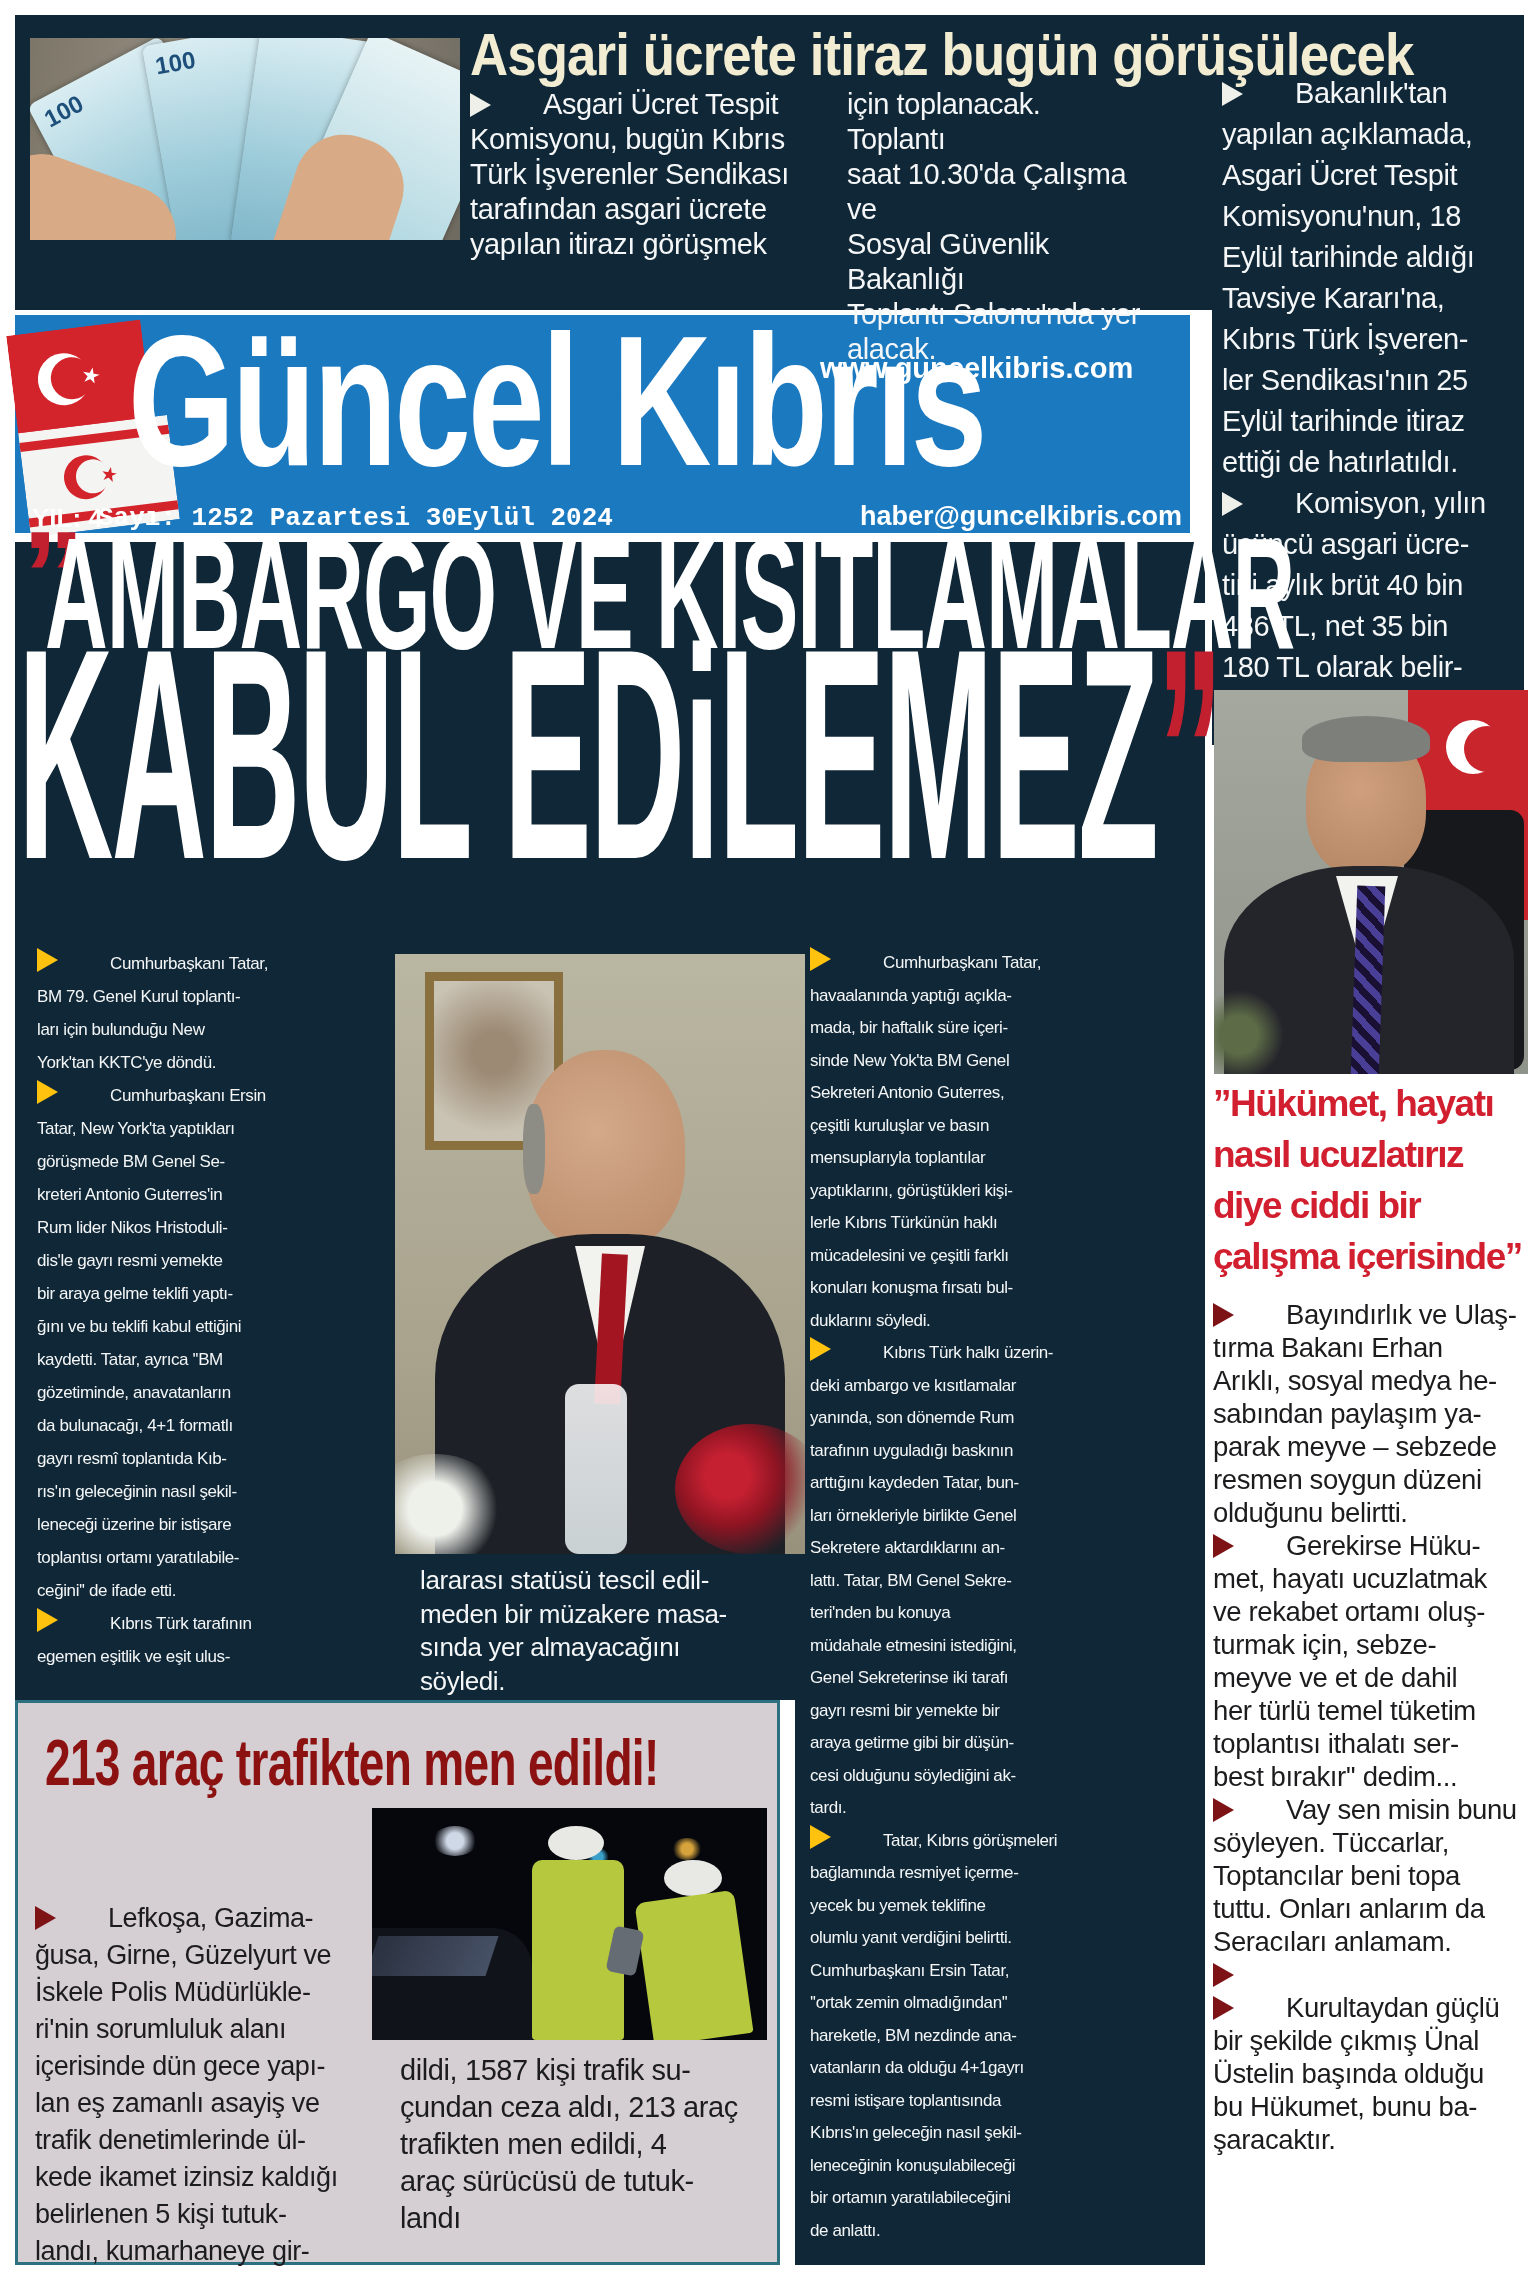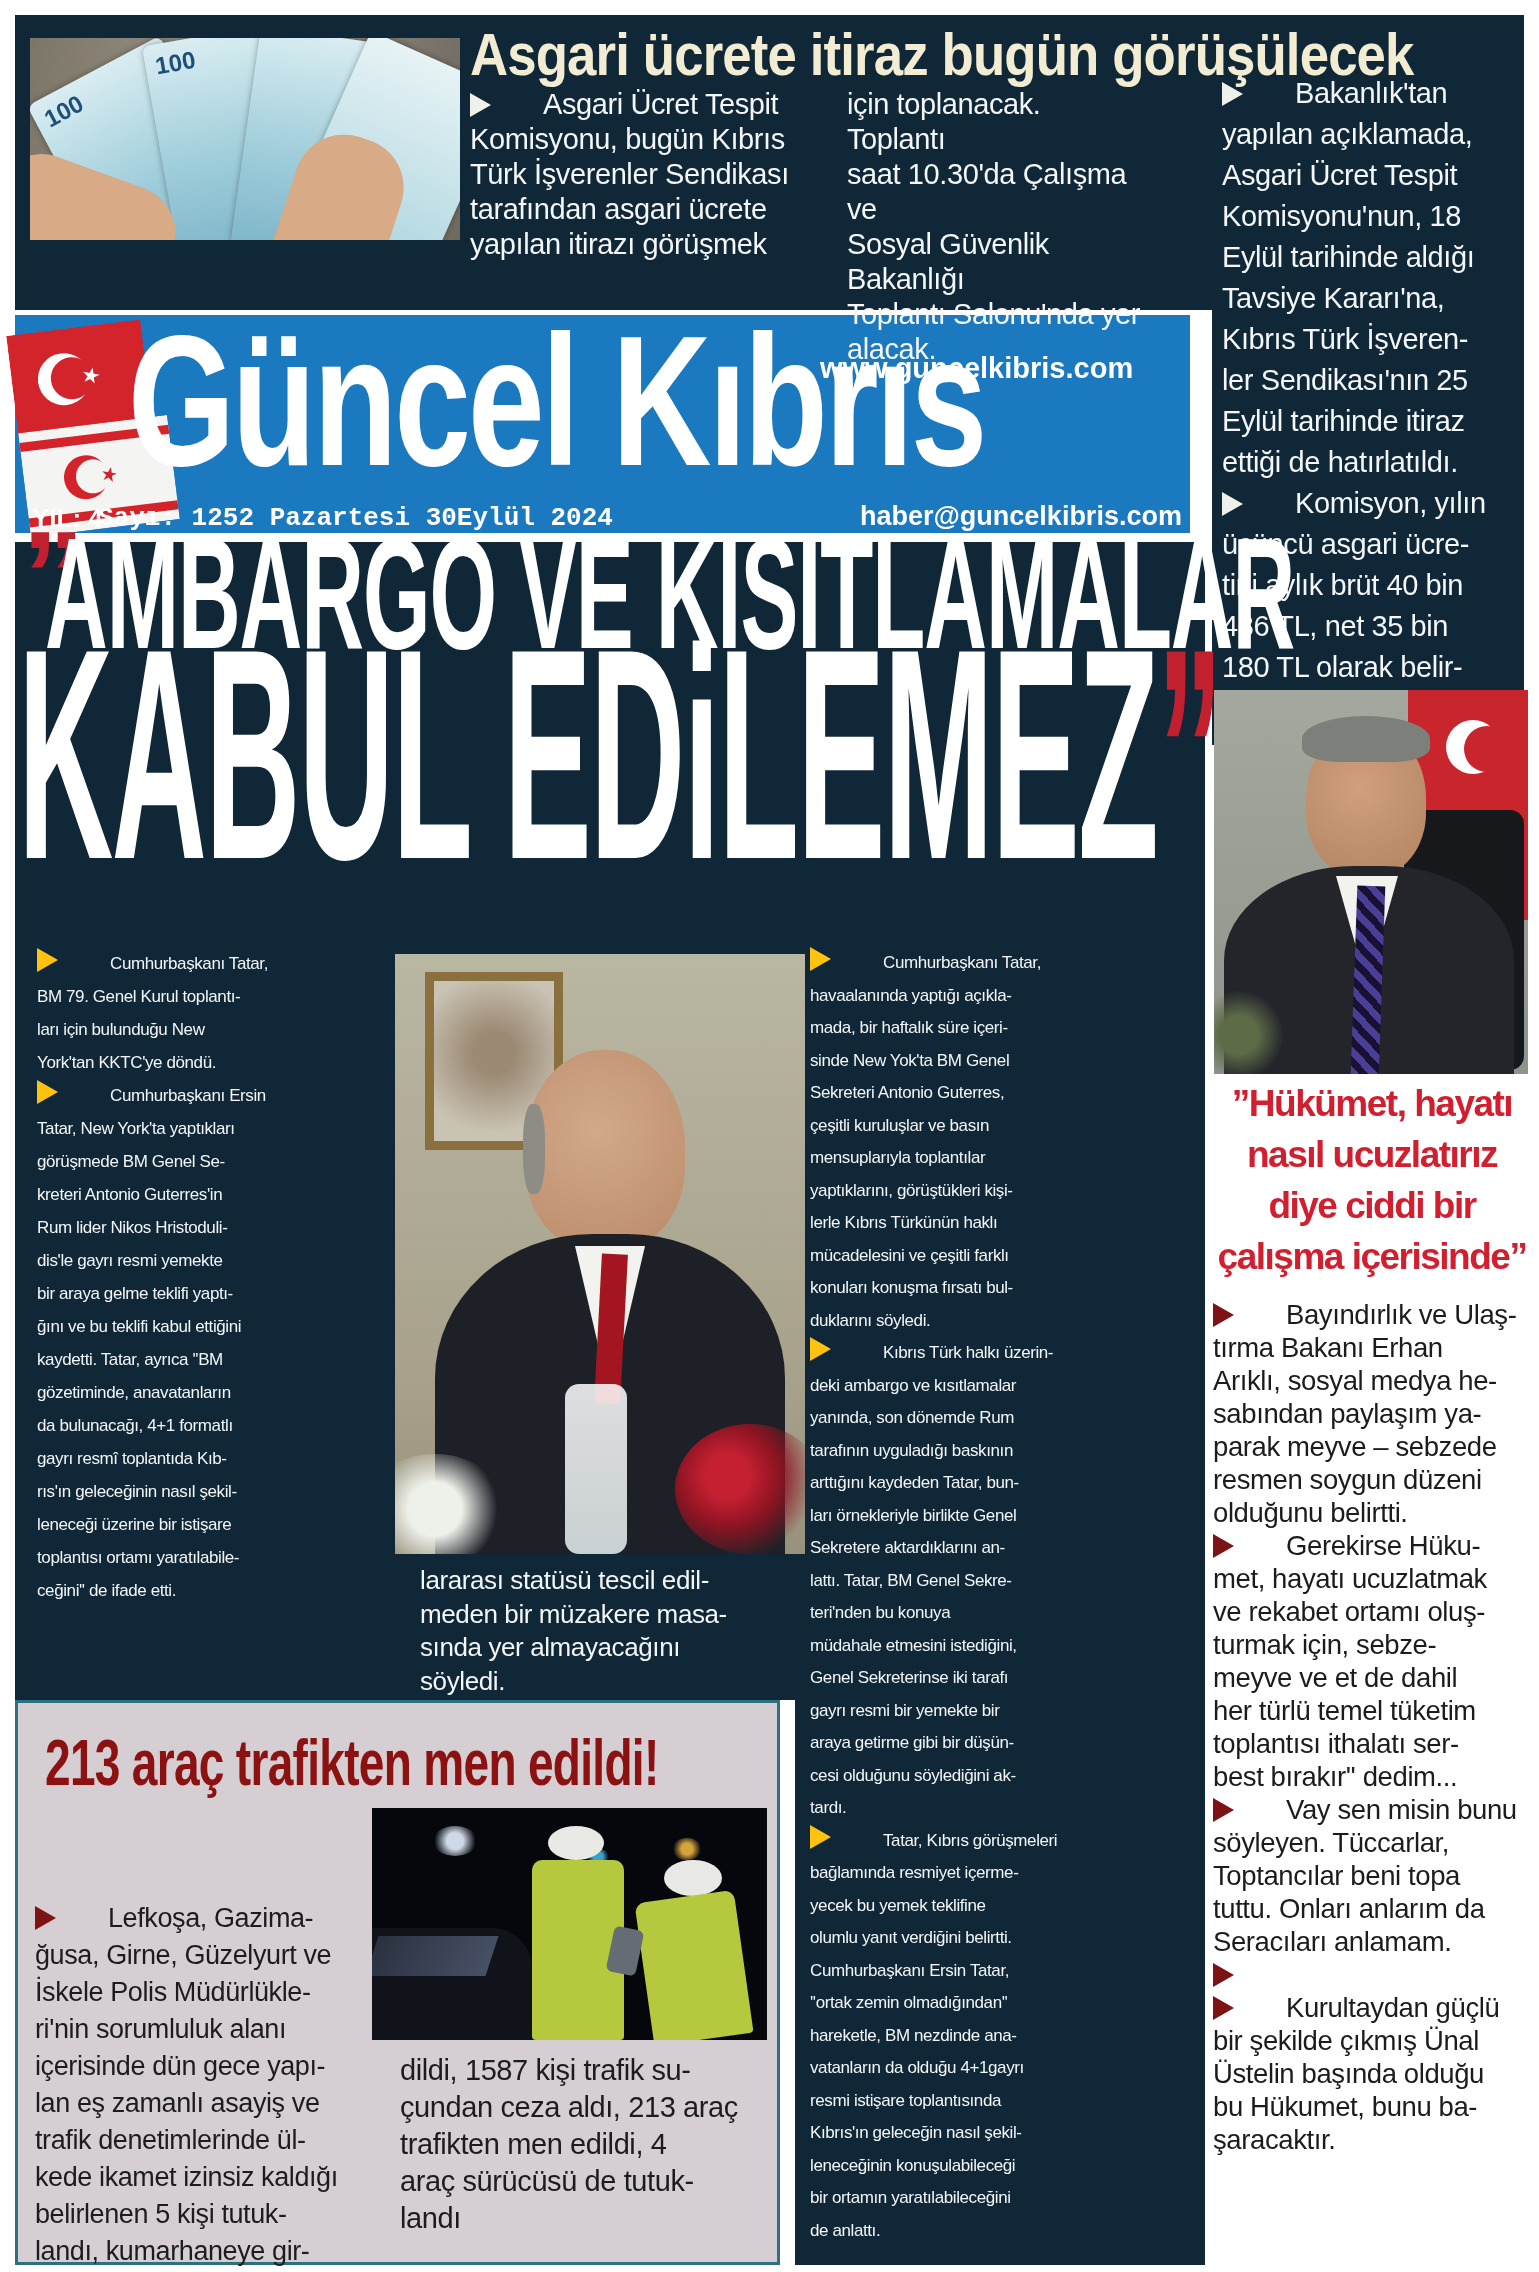--- a/index.html
+++ b/index.html
@@ -36,21 +36,21 @@
   #top-headline{left:470px;top:20px;font-size:60px;font-weight:bold;color:#f2ecd2;
      letter-spacing:-1px;white-space:nowrap;transform:scale(0.88,1);transform-origin:0 0;}
   #quote-open{left:22px;top:512px;font-size:125px;font-weight:bold;color:#c21f2f;line-height:1;}
   #main-h1{left:45px;top:514px;font-size:158px;font-weight:bold;color:#ffffff;line-height:1;
      white-space:nowrap;transform:scale(0.55,1);transform-origin:0 0;letter-spacing:-2px;}
   #main-h2{left:18px;top:604px;font-size:300px;font-weight:bold;color:#ffffff;line-height:1;
      white-space:nowrap;transform:scale(0.44,1);transform-origin:0 0;letter-spacing:-4px;}
   #main-h2 .rq{color:#c21f2f;}
   #police-headline{left:45px;top:1726px;font-size:64px;font-weight:bold;color:#8c1212;
      white-space:nowrap;transform:scale(0.72,1);transform-origin:0 0;letter-spacing:-1px;}
-  #red-quote{left:1213px;top:1078px;width:318px;text-align:center;color:#d21f2f;
+  #red-quote{left:1213px;top:1078px;width:318px;text-align:left;color:#d21f2f;
      font-size:37px;font-weight:bold;line-height:51px;letter-spacing:-1.5px;}
   
   #mast-title{left:128px;top:296px;font-size:186px;font-weight:bold;color:#ffffff;line-height:210px;
      white-space:nowrap;transform:scale(0.74,1);transform-origin:0 0;letter-spacing:-4px;}
   #mast-www{left:820px;top:352px;width:310px;text-align:right;color:#fff;font-size:29px;font-weight:bold;}
   #mast-yil{left:32px;top:503px;color:#fff;font-size:26px;font-weight:bold;}
   #mast-sayi{left:98px;top:503px;color:#fff;font-size:26px;font-weight:bold;font-family:Liberation Mono, monospace;}
   #mast-email{left:860px;top:501px;width:315px;text-align:right;color:#fff;font-size:27px;font-weight:bold;}
   
   .ph{position:absolute;overflow:hidden;}
@@ -171,20 +171,22 @@
 bir araya gelme teklifi yaptı-
 ğını ve bu teklifi kabul ettiğini
 kaydetti. Tatar, ayrıca ''BM
 gözetiminde, anavatanların
 da bulunacağı,  4+1 formatlı
 gayrı resmî toplantıda Kıb-
 rıs'ın geleceğinin nasıl şekil-
 leneceği üzerine bir istişare
 toplantısı ortamı yaratılabile-
 ceğini'' de ifade etti.</span></p>
+    <p class="para pre"><span class="tri tri-y"></span><span>Kıbrıs Türk tarafının
+egemen eşitlik ve eşit ulus-</span></p>
   </div>
 
   <div id="tatar-photo" class="ph">
     <div class="frame" style="left:30px;top:18px;width:120px;height:160px;"></div>
     <div class="head" style="left:130px;top:96px;width:160px;height:200px;background:radial-gradient(circle at 45% 40%,#d3a98a,#b98a68);"></div>
     <div style="position:absolute;left:128px;top:150px;width:22px;height:90px;background:#8d8d85;border-radius:40%;"></div>
     <div class="suit" style="left:40px;top:280px;width:350px;height:320px;background:#1d2127;"></div>
     <div class="shirt" style="left:180px;top:292px;width:70px;height:150px;clip-path:polygon(0 0,100% 0,50% 100%);"></div>
     <div class="tie" style="left:203px;top:300px;width:26px;height:150px;background:#a31621;transform:rotate(3deg);"></div>
     <div style="position:absolute;left:170px;top:430px;width:62px;height:170px;background:linear-gradient(rgba(255,255,255,.85),rgba(220,228,230,.9));border-radius:14px;"></div>

